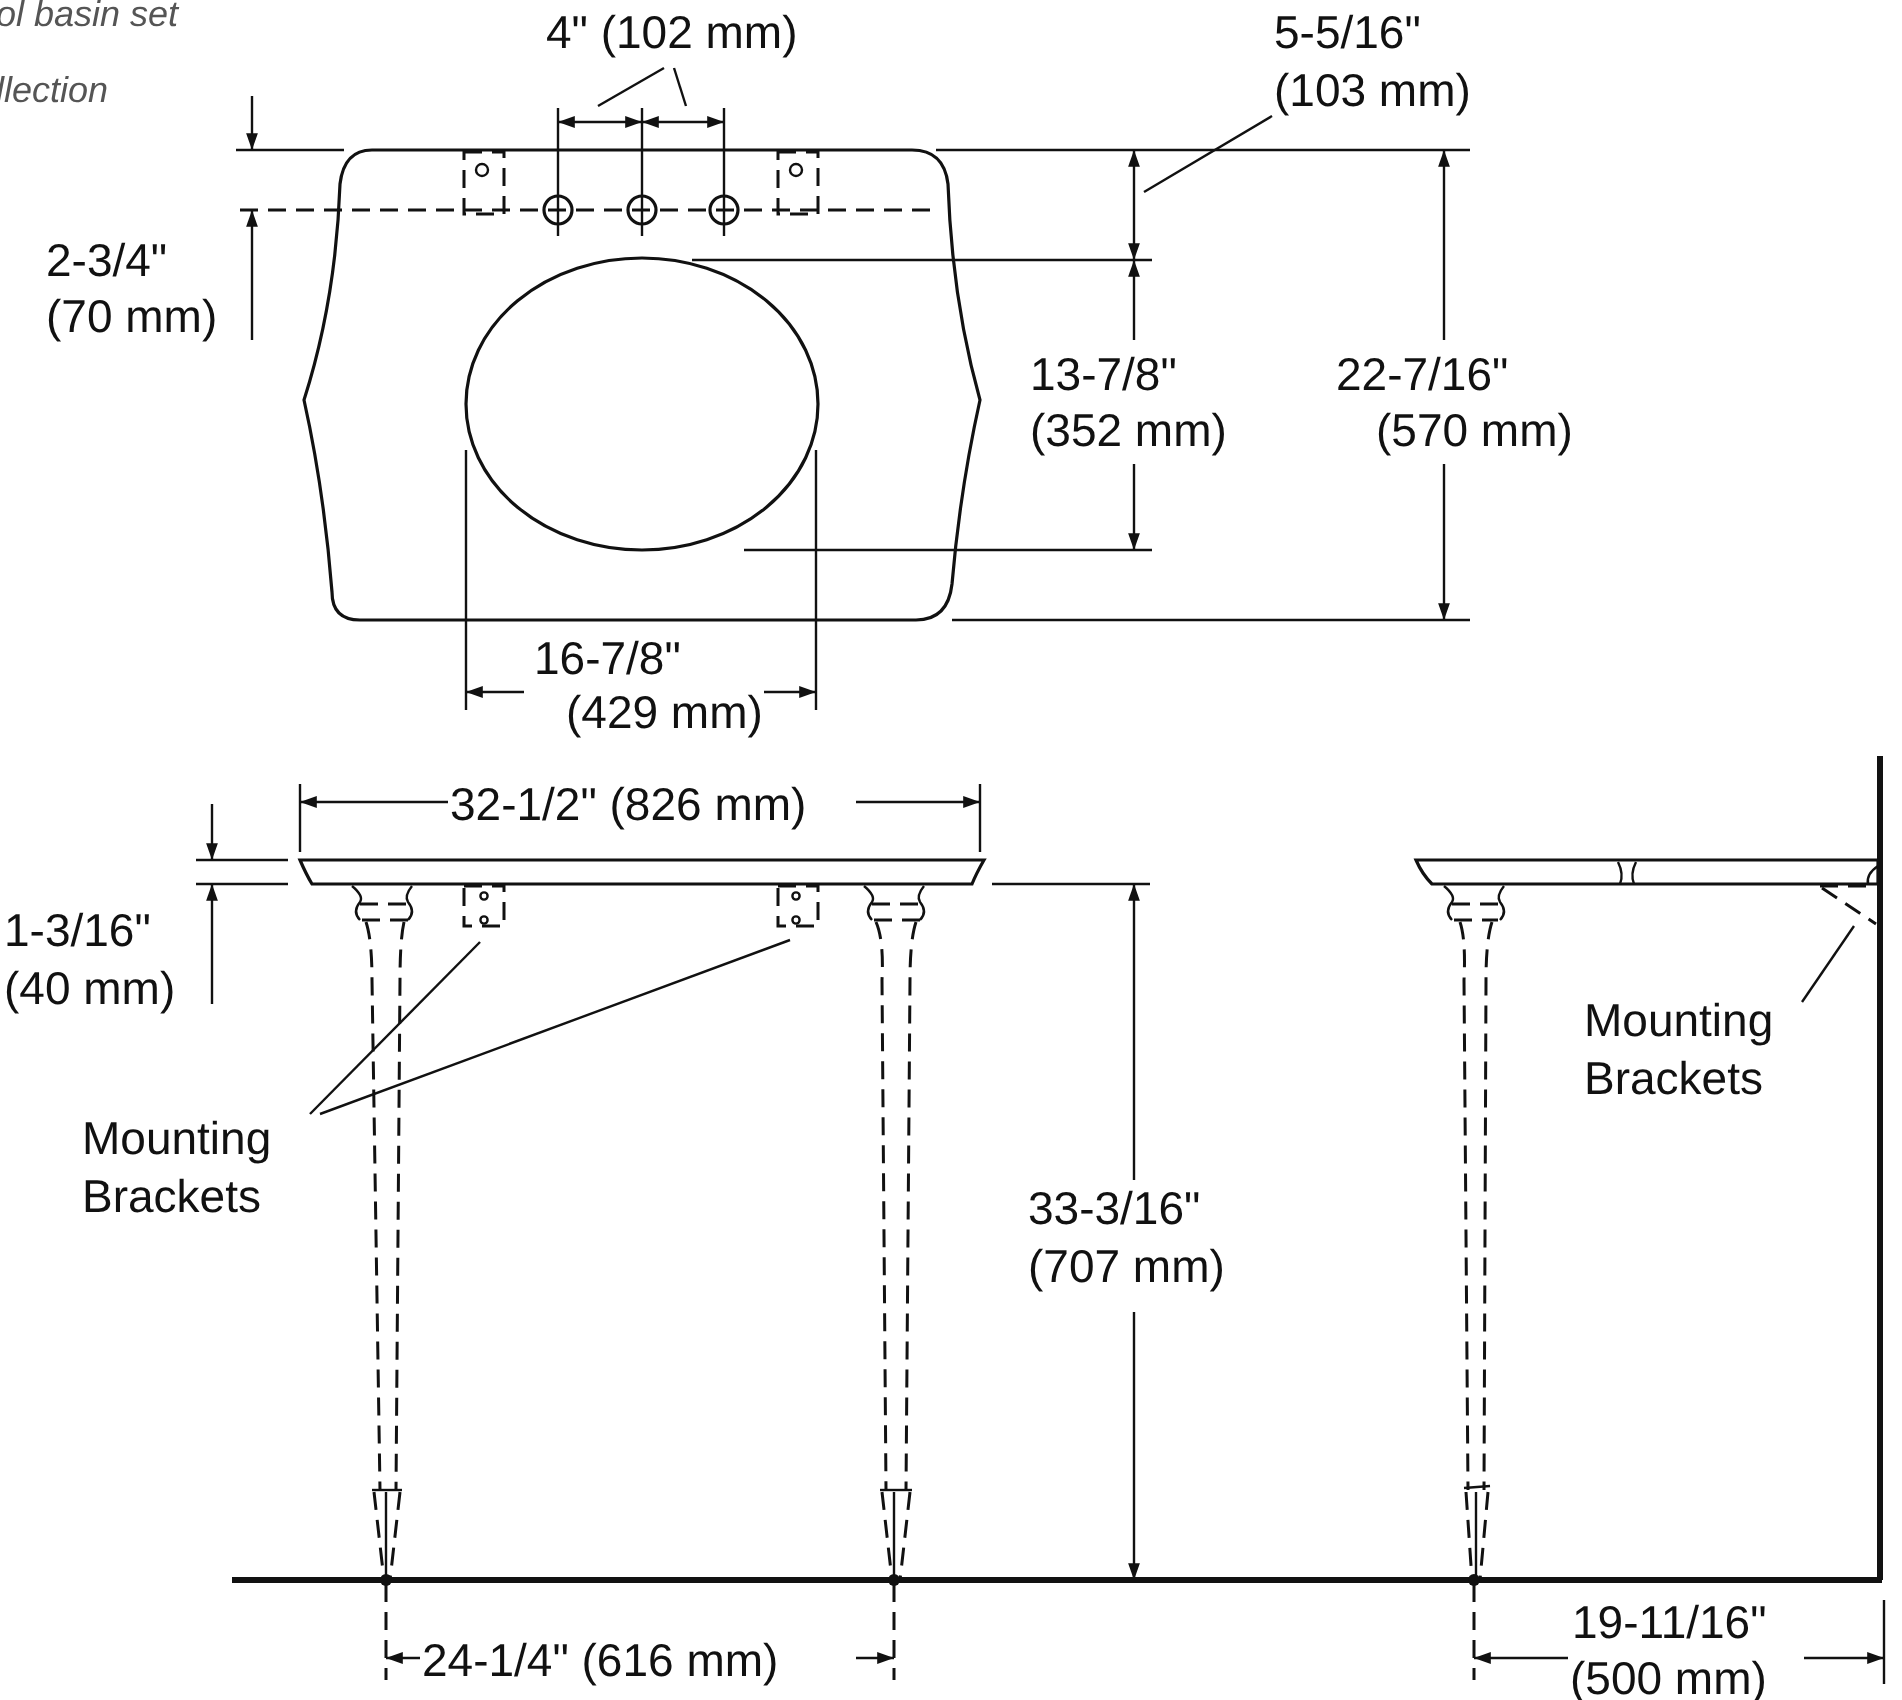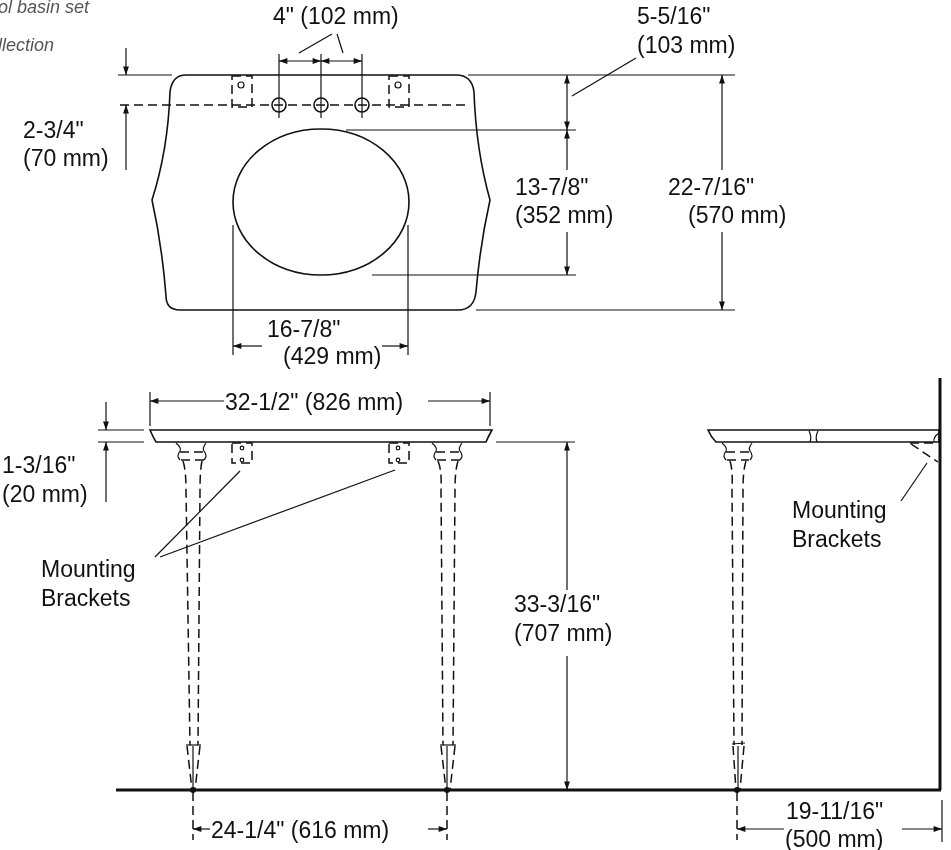--- a/index.html
+++ b/index.html
@@ -169,21 +169,21 @@
 <div class="lbl" style="left:23px;top:145px;">(70 mm)</div>
 <div class="lbl bg" style="left:514px;top:174px;">13-7/8"</div>
 <div class="lbl bg" style="left:514px;top:202px;">(352 mm)</div>
 <div class="lbl bg" style="left:667px;top:174px;">22-7/16"</div>
 <div class="lbl bg" style="left:667px;top:202px;margin-left:20px;">(570 mm)</div>
 <div class="lbl" style="left:267px;top:316px;">16-7/8"</div>
 <div class="lbl bg" style="left:270px;top:343px;margin-left:12px;">(429 mm)</div>
 
 <div class="lbl bg" style="left:224px;top:389px;">32-1/2" (826 mm)</div>
 <div class="lbl" style="left:2px;top:452px;">1-3/16"</div>
-<div class="lbl" style="left:2px;top:481px;">(20 mm)</div>
+<div class="lbl" style="left:2px;top:481px;">(40 mm)</div>
 <div class="lbl" style="left:41px;top:556px;">Mounting</div>
 <div class="lbl" style="left:41px;top:585px;">Brackets</div>
 <div class="lbl bg" style="left:513px;top:591px;">33-3/16"</div>
 <div class="lbl bg" style="left:513px;top:620px;">(707 mm)</div>
 <div class="lbl" style="left:211px;top:817px;">24-1/4" (616 mm)</div>
 
 <div class="lbl" style="left:792px;top:497px;">Mounting</div>
 <div class="lbl" style="left:792px;top:526px;">Brackets</div>
 <div class="lbl" style="left:786px;top:798px;">19-11/16"</div>
 <div class="lbl bg" style="left:784px;top:826px;">(500 mm)</div>

